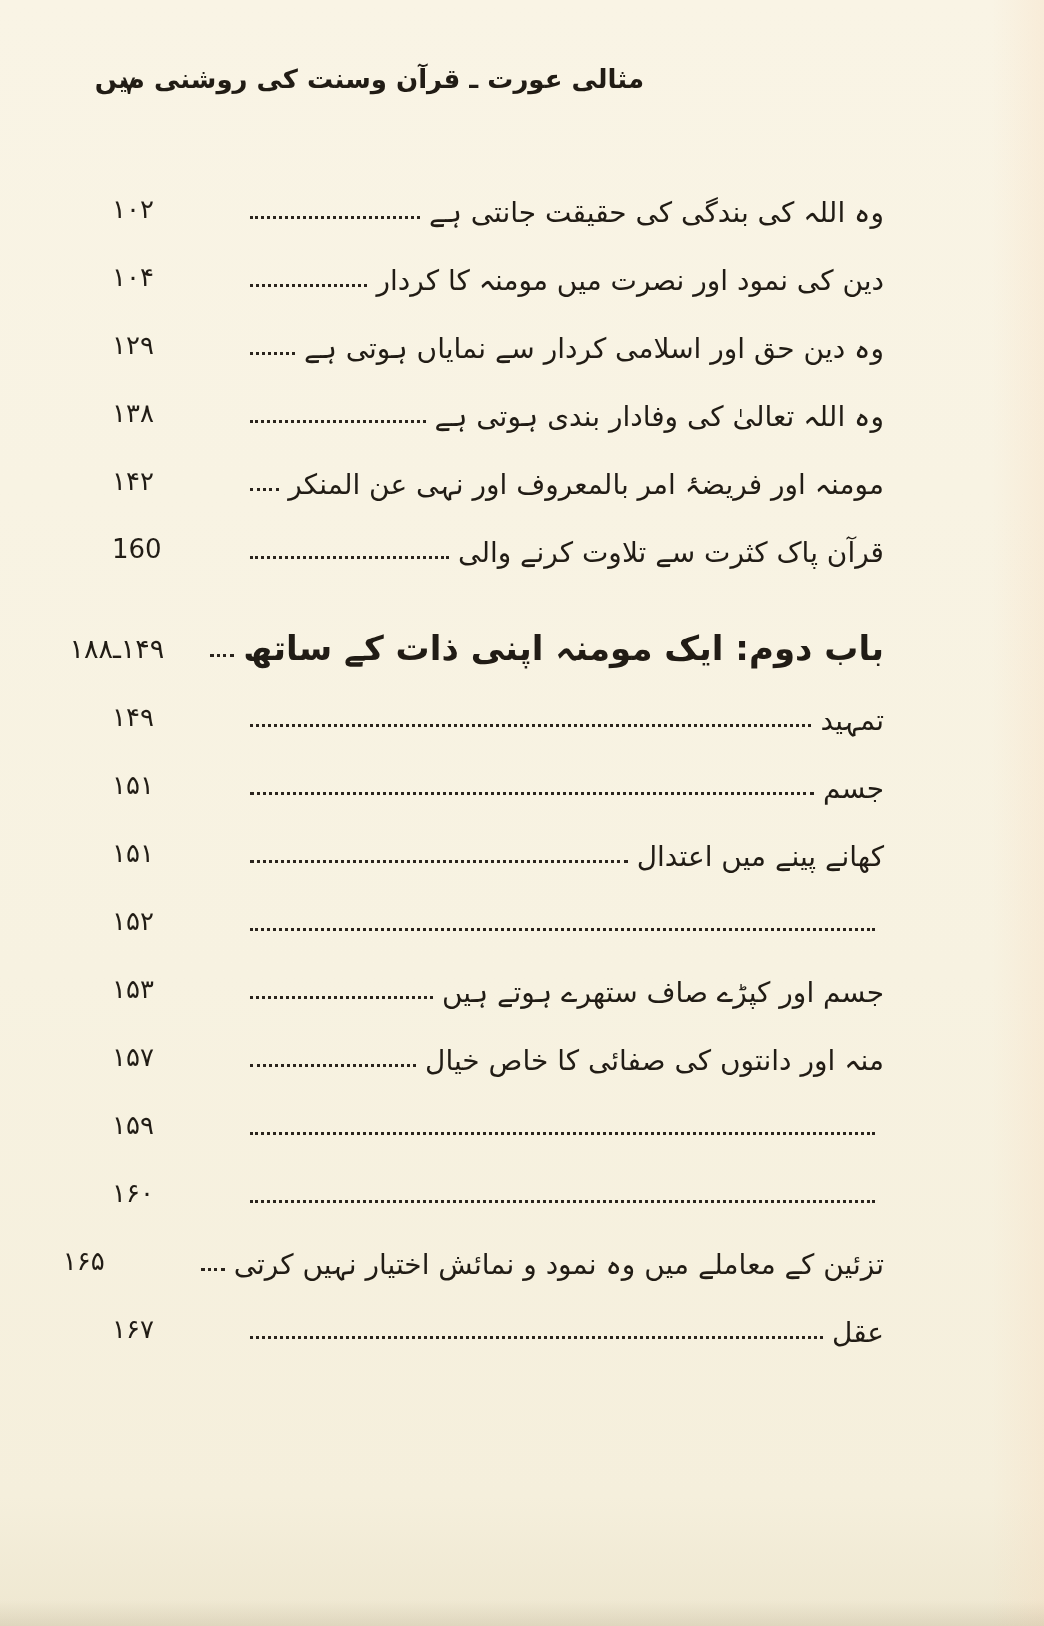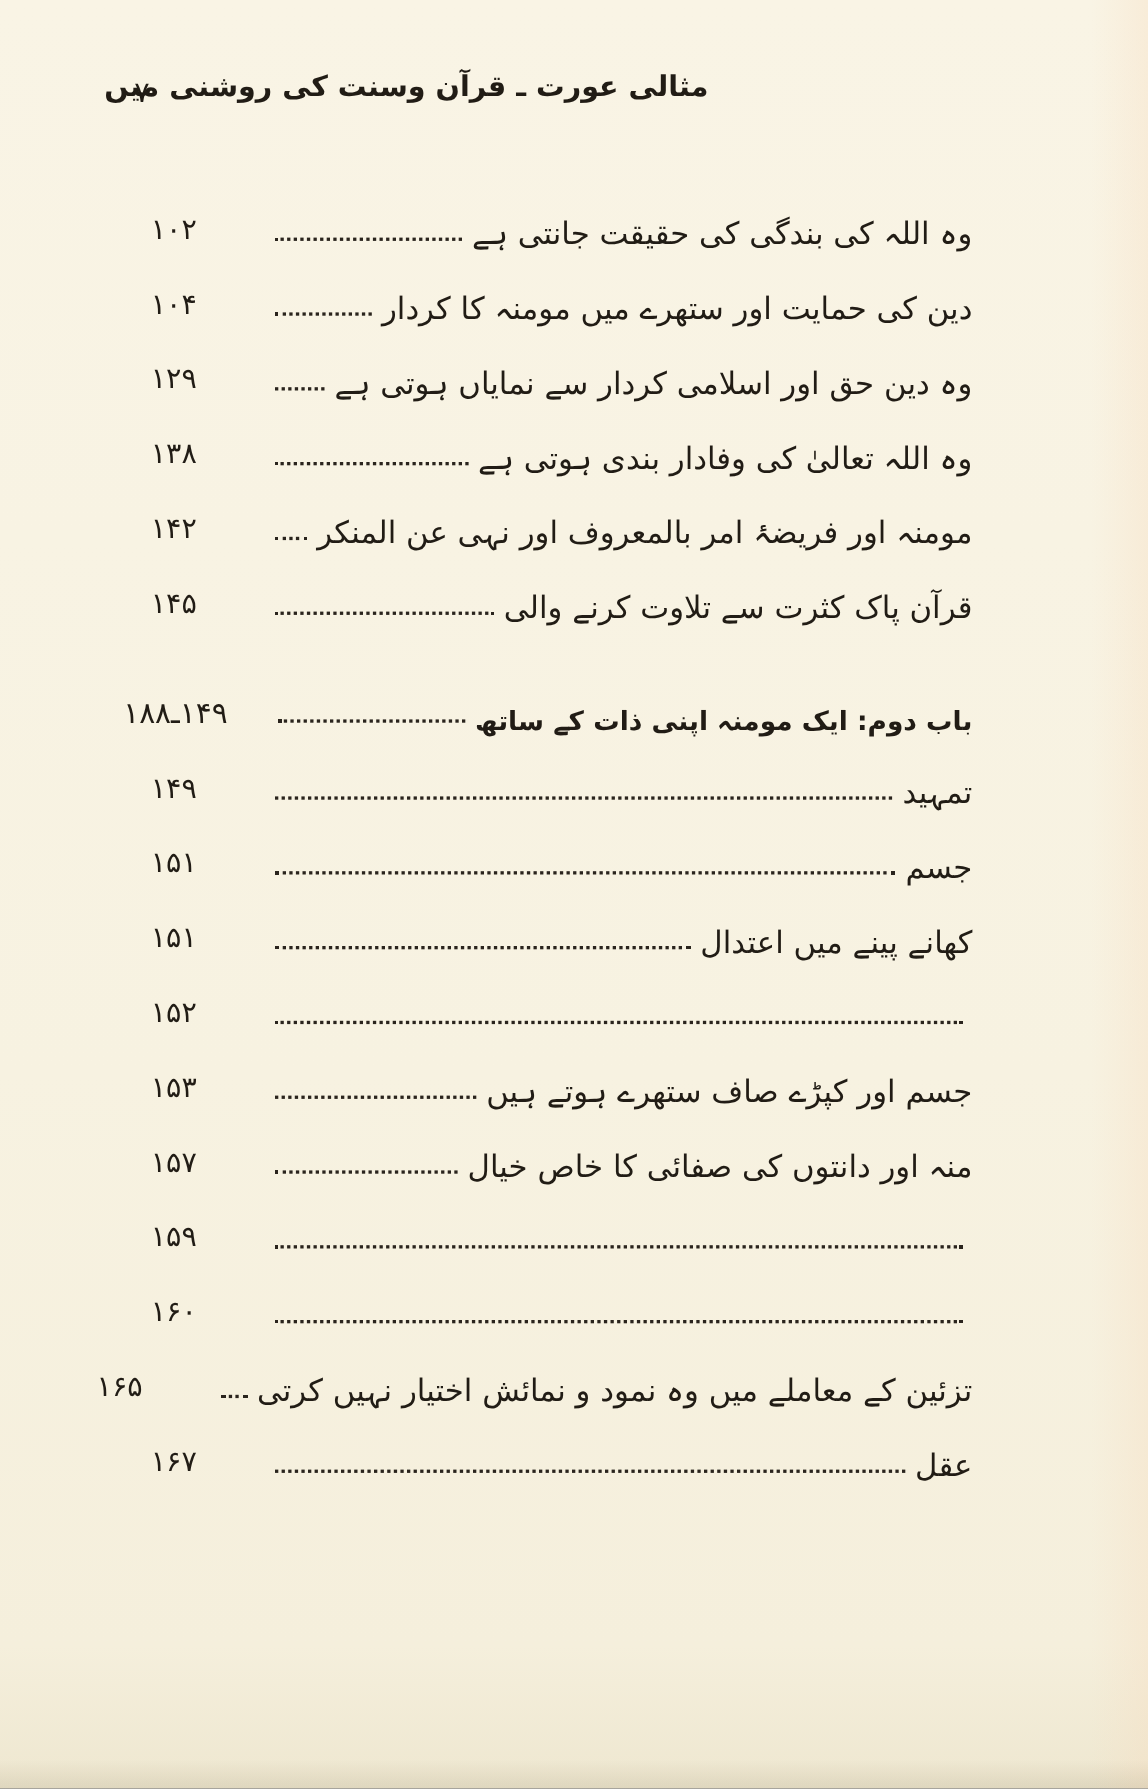--- a/index.html
+++ b/index.html
@@ -72,33 +72,33 @@
   .toc-leader {
     flex: 1 1 auto;
     min-width: 24px;
     height: 0;
     border-bottom: 3px dotted #2a241d;
     margin: 0 9px 13px 46px; 
   }
   .toc-page {
     flex: 0 0 auto;
     min-width: 92px;
-    text-align: center;
+    text-align: left;
     font-size: 26px;
     line-height: 1.2;
     margin-bottom: 7px;
     white-space: nowrap;
   }
 
   
   .chapter-row {
     height: 100px;
   }
   .chapter-row .toc-label {
-    font-size: 24px;
+    font-size: 34px;
     font-weight: bold;
   }
   .chapter-row .toc-leader {
     margin-bottom: 15px;
   }
   .chapter-row .toc-page {
     font-size: 27px;
     margin-top: 45px;
   }
 </style>
@@ -112,21 +112,21 @@
   <div class="running-head-page">۷</div>
 
   <div class="toc">
     <div class="toc-row">
       <span class="toc-label">وہ اللہ کی بندگی کی حقیقت جانتی ہے</span>
       <span class="toc-leader"></span>
       <span class="toc-page">۱۰۲</span>
     </div>
 
     <div class="toc-row">
-      <span class="toc-label">دین کی حمایت اور ستھرے میں مومنہ کا کردار</span>
+      <span class="toc-label">دین کی نمود اور نصرت میں مومنہ کا کردار</span>
       <span class="toc-leader"></span>
       <span class="toc-page">۱۰۴</span>
     </div>
 
     <div class="toc-row">
       <span class="toc-label">وہ دین حق اور اسلامی کردار سے نمایاں ہوتی ہے</span>
       <span class="toc-leader"></span>
       <span class="toc-page">۱۲۹</span>
     </div>
 
@@ -138,21 +138,21 @@
 
     <div class="toc-row">
       <span class="toc-label">مومنہ اور فریضۂ امر بالمعروف اور نہی عن المنکر</span>
       <span class="toc-leader"></span>
       <span class="toc-page">۱۴۲</span>
     </div>
 
     <div class="toc-row">
       <span class="toc-label">قرآن پاک کثرت سے تلاوت کرنے والی</span>
       <span class="toc-leader"></span>
-      <span class="toc-page">۱۴۵</span>
+      <span class="toc-page">160</span>
     </div>
 
     <div class="toc-row chapter-row">
       <span class="toc-label">باب دوم: ایک مومنہ اپنی ذات کے ساتھ</span>
       <span class="toc-leader"></span>
       <span class="toc-page">۱۴۹ـ۱۸۸</span>
     </div>
 
     <div class="toc-row">
       <span class="toc-label">تمہید</span>

